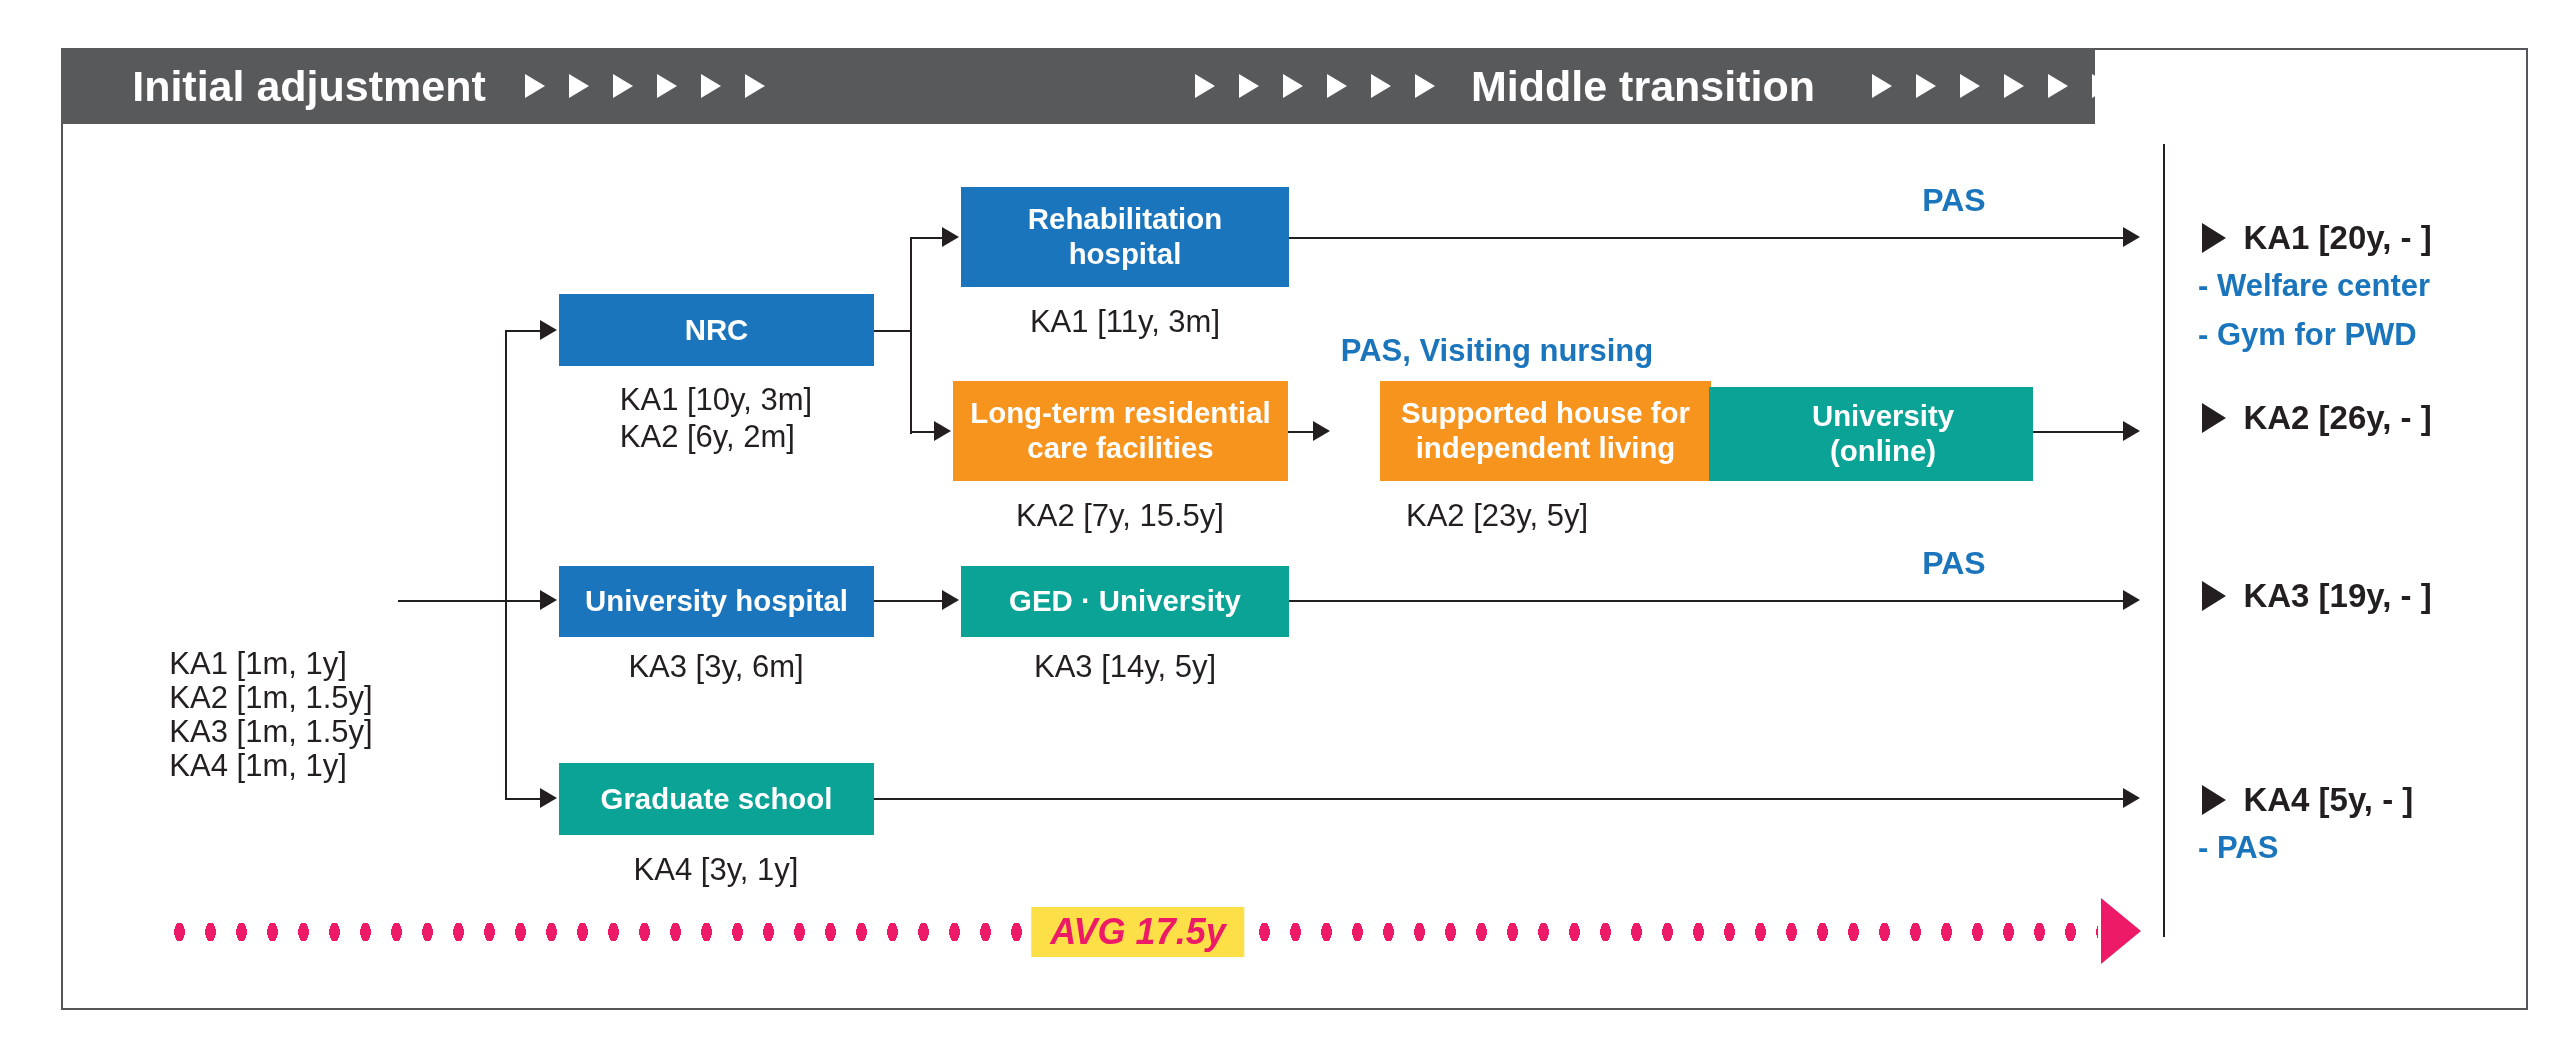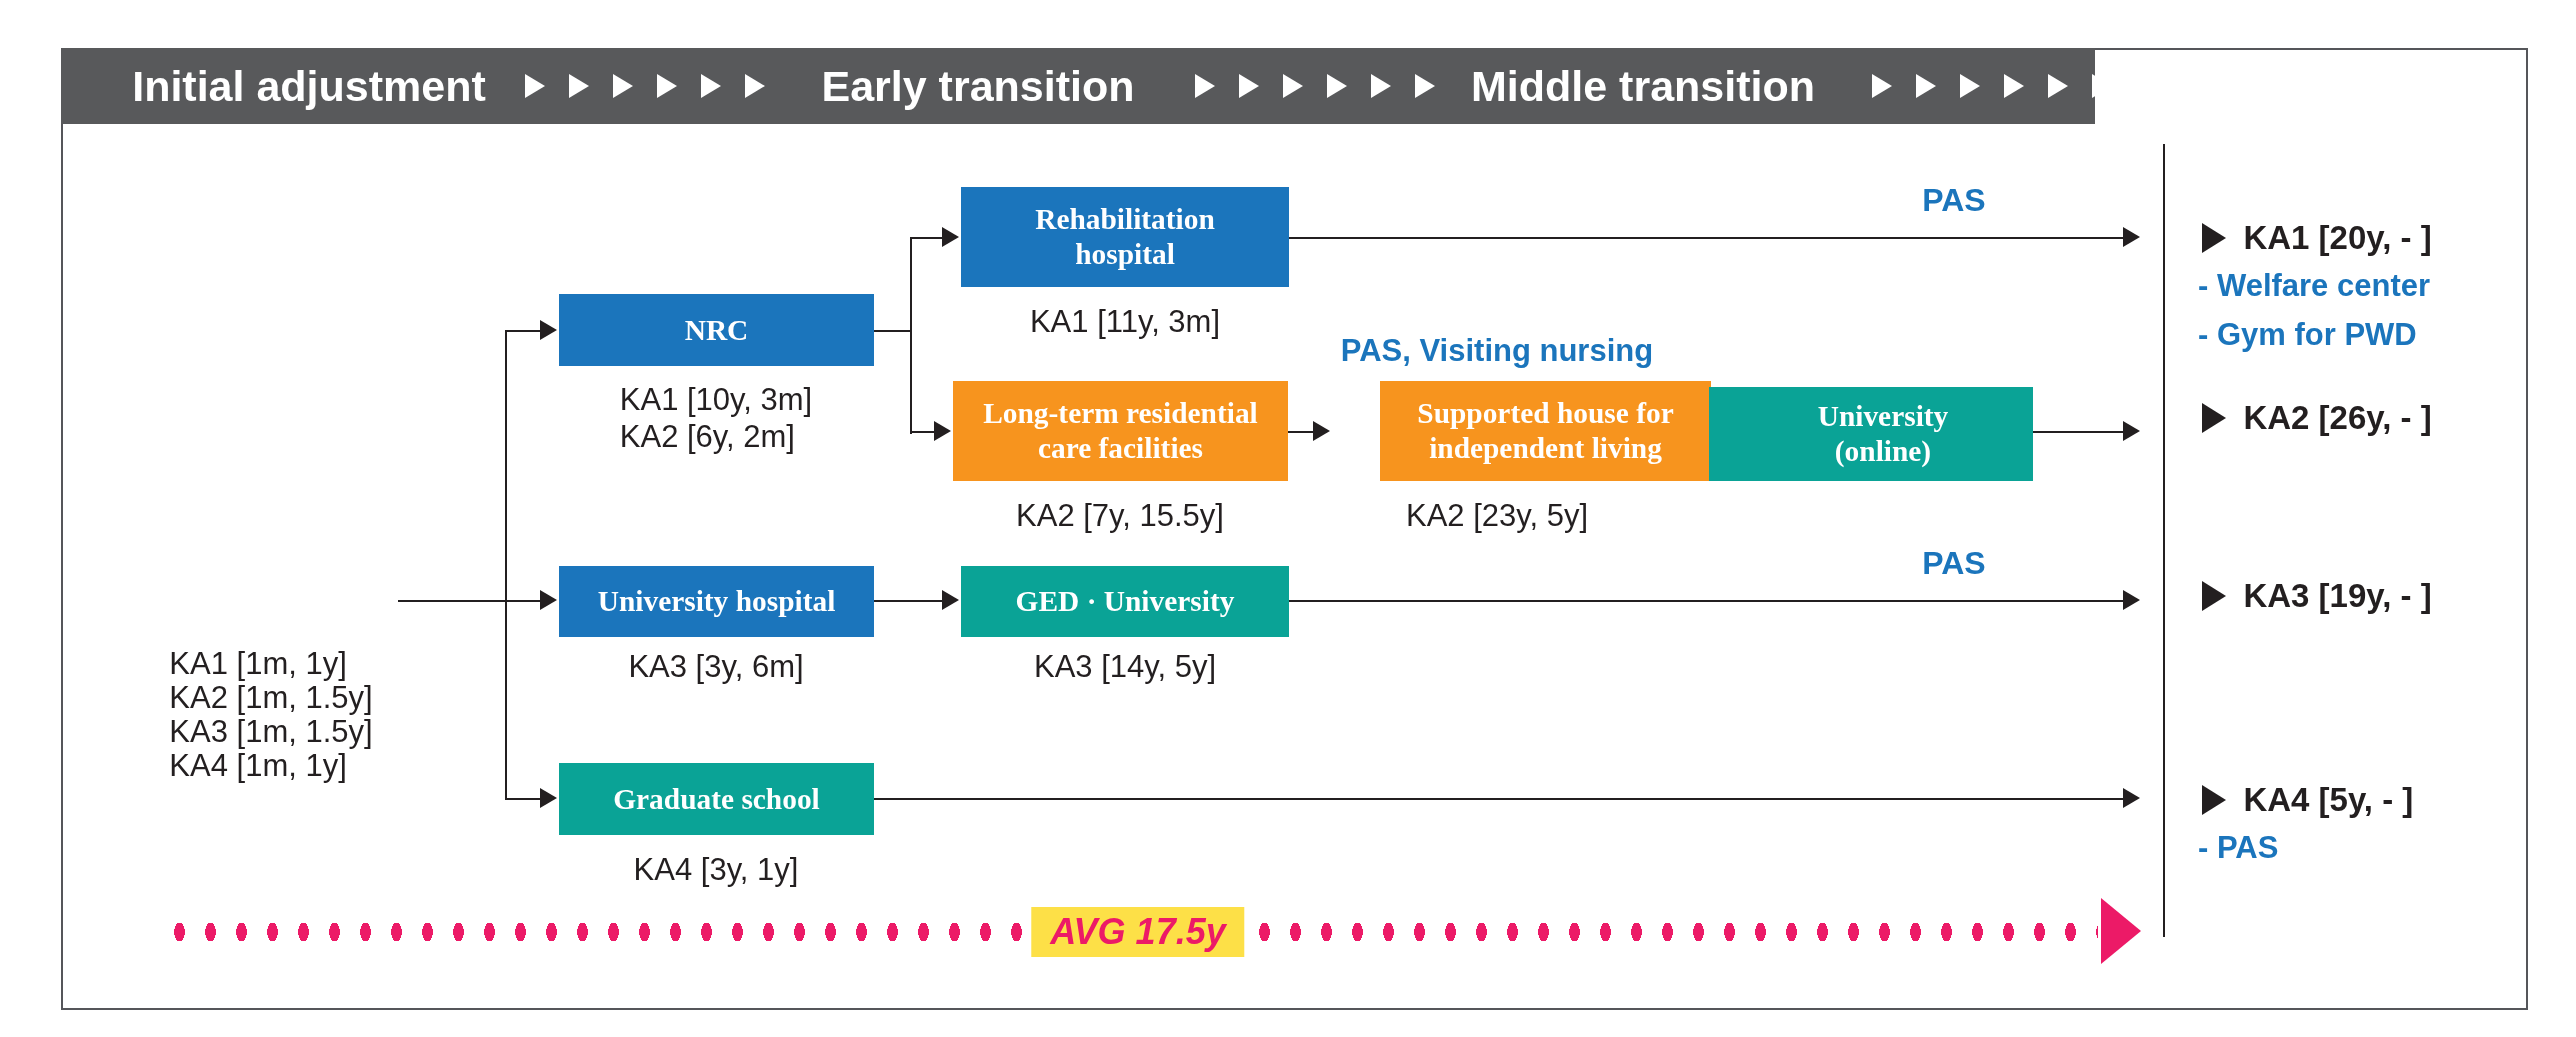--- a/index.html
+++ b/index.html
@@ -27,21 +27,21 @@
     transform:translateX(-50%); gap:24px;
   }
   .stage-arrow {
     width:0; height:0; border-left:20px solid #ffffff;
     border-top:12.7px solid transparent; border-bottom:12.7px solid transparent;
   }
   
   .box {
     position:absolute; display:flex; align-items:center; justify-content:center;
     color:#ffffff; font-weight:bold; font-size:29.4px; text-align:center;
-    white-space:pre-line; line-height:1.18; box-sizing:border-box;font-family:Liberation Serif, serif;
+    white-space:pre-line; line-height:1.18; box-sizing:border-box;
   }
   .box.blue   { background:#1b75bc; }
   .box.orange { background:#f7941e; }
   .box.teal   { background:#0aa396; }
   .box .small-label { font-size:25.4px; letter-spacing:-0.3px; }
   
   .sub {
     position:absolute; transform:translateX(-50%); color:#231f20;
     font-size:31px; line-height:37px; text-align:left; white-space:pre-line;
   }
@@ -98,21 +98,20 @@
   <div class="header-bar">
     <div class="hlabel" style="left:248px">Initial adjustment</div>
     <div class="stage-arrows" style="left:584px">
       <span class="stage-arrow"></span>
         <span class="stage-arrow"></span>
         <span class="stage-arrow"></span>
         <span class="stage-arrow"></span>
         <span class="stage-arrow"></span>
         <span class="stage-arrow"></span>
     </div>
-    <div class="hlabel" style="left:917px">Early transition</div>
     <div class="stage-arrows" style="left:1254px">
       <span class="stage-arrow"></span>
         <span class="stage-arrow"></span>
         <span class="stage-arrow"></span>
         <span class="stage-arrow"></span>
         <span class="stage-arrow"></span>
         <span class="stage-arrow"></span>
     </div>
     <div class="hlabel" style="left:1582px">Middle transition</div>
     <div class="stage-arrows" style="left:1931px">

